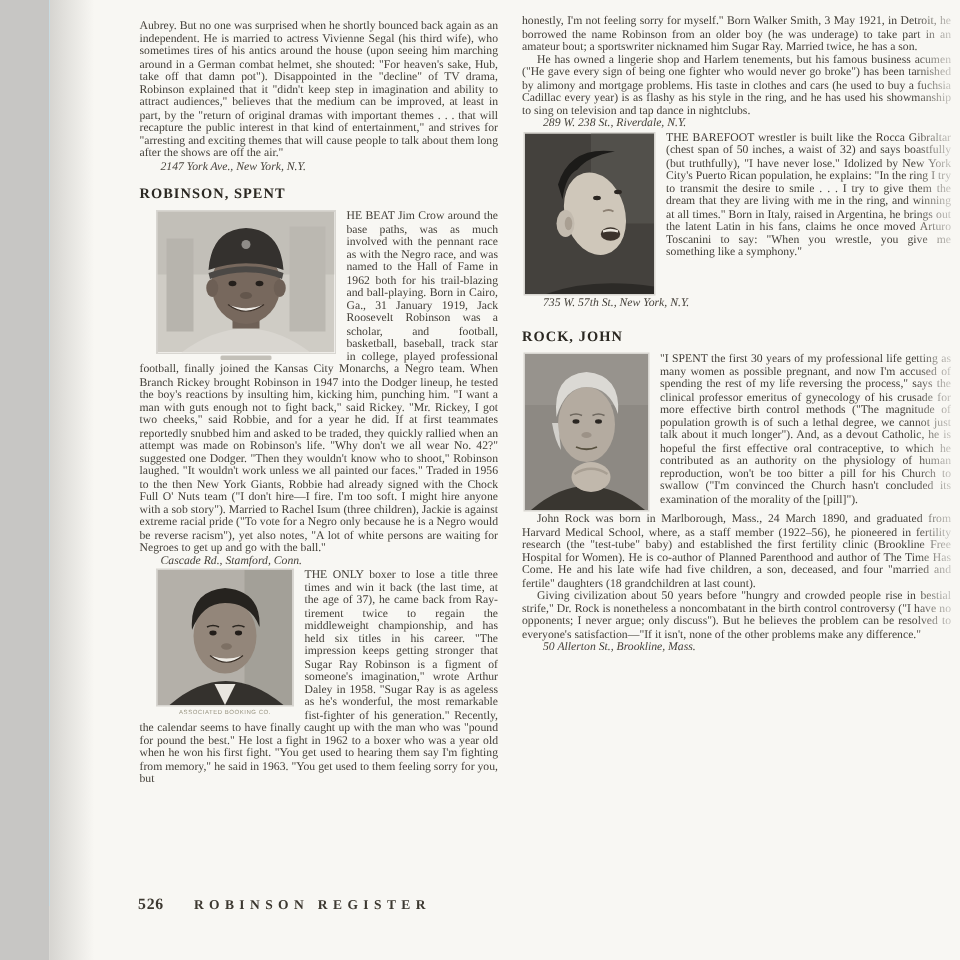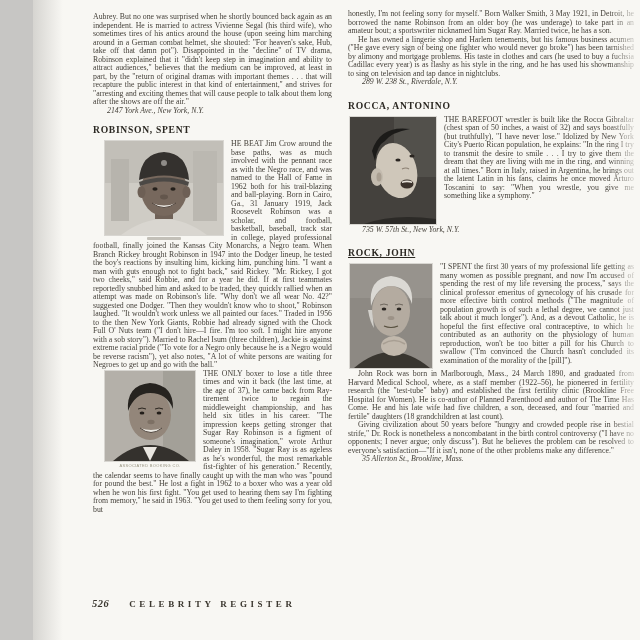--- a/index.html
+++ b/index.html
@@ -26,21 +26,21 @@
   .entry-body::after{content:"";display:block;clear:both;}
 
   .photo-block{float:left;margin:1px 8px 2px 12px;}
   .photo-block svg{display:block;}
   .photo-frame{box-shadow:0 0 0 1px rgba(120,115,108,0.25);}
   .photo-caption{font-size:4px;letter-spacing:0.35px;color:#96927f;text-align:center;
      margin-top:2px;font-family:"Liberation Sans", sans-serif;}
   .credit-smudge{width:34px;height:3px;background:#b5b1a9;border-radius:1px;margin:2px auto 0 auto;opacity:0.8;}
 
   .footer{position:absolute;left:59px;top:598px;display:flex;align-items:baseline;gap:20px;color:#3c3830;}
-  .footer .pagenum{font-size:10.5px;font-weight:bold;letter-spacing:0.5px;font-style:italic;}
+  .footer .pagenum{font-size:10.5px;font-weight:bold;letter-spacing:0.5px;}
   .footer .regtitle{font-size:9px;font-weight:bold;letter-spacing:3.6px;}
 </style>
 </head>
 <body>
 
 <div class="stage">
   <div class="gray-band"></div>
 
   <div class="page">
 
@@ -71,20 +71,21 @@
               <ellipse cx="50" cy="48" rx="2.6" ry="1.8" fill="#241f1b"></ellipse>
               <ellipse cx="68" cy="48" rx="2.6" ry="1.8" fill="#241f1b"></ellipse>
               <ellipse cx="59" cy="56" rx="4" ry="2.4" fill="#63564c"></ellipse>
               <path d="M47 62 Q59 71 71 62 Q59 67 47 62 Z" fill="#efece7"></path>
               <path d="M47 62 Q59 71 71 62" stroke="#3a2f27" stroke-width="0.8" fill="none"></path>
             </svg>
             <div class="credit-smudge"></div>
           </div>
           <p>HE BEAT Jim Crow around the base paths, was as much involved with the pennant race as with the Negro race, and was named to the Hall of Fame in 1962 both for his trail-blazing and ball-playing. Born in Cairo, Ga., 31 January 1919, Jack Roosevelt Robinson was a scholar, and football, basketball, baseball, track star in college, played professional football, finally joined the Kansas City Monarchs, a Negro team. When Branch Rickey brought Robinson in 1947 into the Dodger lineup, he tested the boy's reactions by insulting him, kicking him, punching him. "I want a man with guts enough not to fight back," said Rickey. "Mr. Rickey, I got two cheeks," said Robbie, and for a year he did. If at first teammates reportedly snubbed him and asked to be traded, they quickly rallied when an attempt was made on Robinson's life. "Why don't we all wear No. 42?" suggested one Dodger. "Then they wouldn't know who to shoot," Robinson laughed. "It wouldn't work unless we all painted our faces." Traded in 1956 to the then New York Giants, Robbie had already signed with the Chock Full O' Nuts team ("I don't hire—I fire. I'm too soft. I might hire anyone with a sob story"). Married to Rachel Isum (three children), Jackie is against extreme racial pride ("To vote for a Negro only because he is a Negro would be reverse racism"), yet also notes, "A lot of white persons are waiting for Negroes to get up and go with the ball."</p>
         </div>
+        <p class="addr">Cascade Rd., Stamford, Conn.</p>
       </section>
 
       <section>
         <div class="entry-body">
           <div class="photo-block">
             <svg class="photo-frame" width="90" height="90" viewBox="0 0 90 90" preserveAspectRatio="none">
               <rect width="90" height="90" fill="#b4b0a9"></rect>
               <rect x="58" y="0" width="32" height="90" fill="#a3a098"></rect>
               <path d="M8 90 Q45 58 84 90 Z" fill="#34312d"></path>
               <path d="M38 76 L45 90 L52 76 Z" fill="#e9e6e0"></path>
@@ -107,21 +108,20 @@
 
     <div class="col col-right">
 
       <section>
         <p>honestly, I'm not feeling sorry for myself." Born Walker Smith, 3 May 1921, in Detroit, he borrowed the name Robinson from an older boy (he was underage) to take part in an amateur bout; a sportswriter nicknamed him Sugar Ray. Married twice, he has a son.</p>
         <p class="indent">He has owned a lingerie shop and Harlem tenements, but his famous business acumen ("He gave every sign of being one fighter who would never go broke") has been tarnished by alimony and mortgage problems. His taste in clothes and cars (he used to buy a fuchsia Cadillac every year) is as flashy as his style in the ring, and he has used his showmanship to sing on television and tap dance in nightclubs.</p>
         <p class="addr">289 W. 238 St., Riverdale, N.Y.</p>
       </section>
 
       <section>
-        <h2 style="margin-top:14px;">ROCCA, ANTONINO</h2>
         <div class="entry-body">
           <div class="photo-block" style="margin-left:2px;">
             <svg class="photo-frame" width="86" height="107" viewBox="0 0 86 107" preserveAspectRatio="none">
               <rect width="86" height="107" fill="#44413d"></rect>
               <rect x="44" y="0" width="42" height="60" fill="#52504b"></rect>
               <g transform="rotate(-16 45 55)">
                 <ellipse cx="47" cy="54" rx="20" ry="28" fill="#cfc7ba"></ellipse>
               </g>
               <path d="M22 34 Q30 8 60 12 Q42 15 35 24 Q27 28 25 44 Z" fill="#1c1b19"></path>
               <ellipse cx="27" cy="60" rx="6" ry="9" fill="#c3bbaf"></ellipse>
@@ -133,21 +133,21 @@
               <path d="M52 64.5 Q57 62.5 62 64.5 L62 66 Q57 64.5 52 66 Z" fill="#e9e4db"></path>
               <path d="M14 107 Q44 96 86 102 L86 107 Z" fill="#2c2a27"></path>
             </svg>
           </div>
           <p>THE BAREFOOT wrestler is built like the Rocca Gibraltar (chest span of 50 inches, a waist of 32) and says boastfully (but truthfully), "I have never lose." Idolized by New York City's Puerto Rican population, he explains: "In the ring I try to transmit the desire to smile . . . I try to give them the dream that they are living with me in the ring, and winning at all times." Born in Italy, raised in Argentina, he brings out the latent Latin in his fans, claims he once moved Arturo Toscanini to say: "When you wrestle, you give me something like a symphony."</p>
         </div>
         <p class="addr">735 W. 57th St., New York, N.Y.</p>
       </section>
 
       <section>
-        <h2 style="margin-top:14px;text-decoration:underline;">ROCK, JOHN</h2>
+        <h2 style="margin-top:14px;">ROCK, JOHN</h2>
         <div class="entry-body">
           <div class="photo-block" style="margin-left:2px;">
             <svg class="photo-frame" width="82" height="104" viewBox="0 0 82 104" preserveAspectRatio="none">
               <rect width="82" height="104" fill="#8d8983"></rect>
               <rect x="0" y="0" width="82" height="34" fill="#97938d"></rect>
               <path d="M4 104 Q41 72 80 104 Z" fill="#393630"></path>
               <ellipse cx="41" cy="47" rx="19" ry="25" fill="#b4aba0"></ellipse>
               <path d="M21 42 Q18 14 41 12 Q64 14 62 40 Q56 22 41 22 Q27 22 21 42 Z" fill="#dbd9d4"></path>
               <path d="M18 46 Q20 58 24 64 L22 46 Z" fill="#d2d0cb"></path>
               <ellipse cx="34" cy="45" rx="2.3" ry="1.5" fill="#2a2622"></ellipse>
@@ -157,25 +157,25 @@
               <ellipse cx="41" cy="54" rx="3.4" ry="2" fill="#9c9287"></ellipse>
               <path d="M34 62 Q41 65 48 62" stroke="#57503f" stroke-width="1.2" fill="none"></path>
               <ellipse cx="44" cy="82" rx="13" ry="10" fill="#c1b8ac"></ellipse>
               <path d="M33 80 Q44 73 55 80" stroke="#a89f93" stroke-width="1.5" fill="none"></path>
             </svg>
           </div>
           <p>"I SPENT the first 30 years of my professional life getting as many women as possible pregnant, and now I'm accused of spending the rest of my life reversing the process," says the clinical professor emeritus of gynecology of his crusade for more effective birth control methods ("The magnitude of population growth is of such a lethal degree, we cannot just talk about it much longer"). And, as a devout Catholic, he is hopeful the first effective oral contraceptive, to which he contributed as an authority on the physiology of human reproduction, won't be too bitter a pill for his Church to swallow ("I'm convinced the Church hasn't concluded its examination of the morality of the [pill]").</p>
         </div>
         <p class="indent">John Rock was born in Marlborough, Mass., 24 March 1890, and graduated from Harvard Medical School, where, as a staff member (1922–56), he pioneered in fertility research (the "test-tube" baby) and established the first fertility clinic (Brookline Free Hospital for Women). He is co-author of Planned Parenthood and author of The Time Has Come. He and his late wife had five children, a son, deceased, and four "married and fertile" daughters (18 grandchildren at last count).</p>
         <p class="indent">Giving civilization about 50 years before "hungry and crowded people rise in bestial strife," Dr. Rock is nonetheless a noncombatant in the birth control controversy ("I have no opponents; I never argue; only discuss"). But he believes the problem can be resolved to everyone's satisfaction—"If it isn't, none of the other problems make any difference."</p>
-        <p class="addr">35 Allerton St., Brookline, Mass.</p>
+        <p class="addr">50 Allerton St., Brookline, Mass.</p>
       </section>
     </div>
 
     <div class="footer">
       <span class="pagenum">526</span>
-      <span class="regtitle">CELEBRITY REGISTER</span>
+      <span class="regtitle">ROBINSON REGISTER</span>
     </div>
 
     <div class="gutter-shade"></div>
     <div class="right-fade"></div>
   </div>
 </div>
 
 </body></html>

